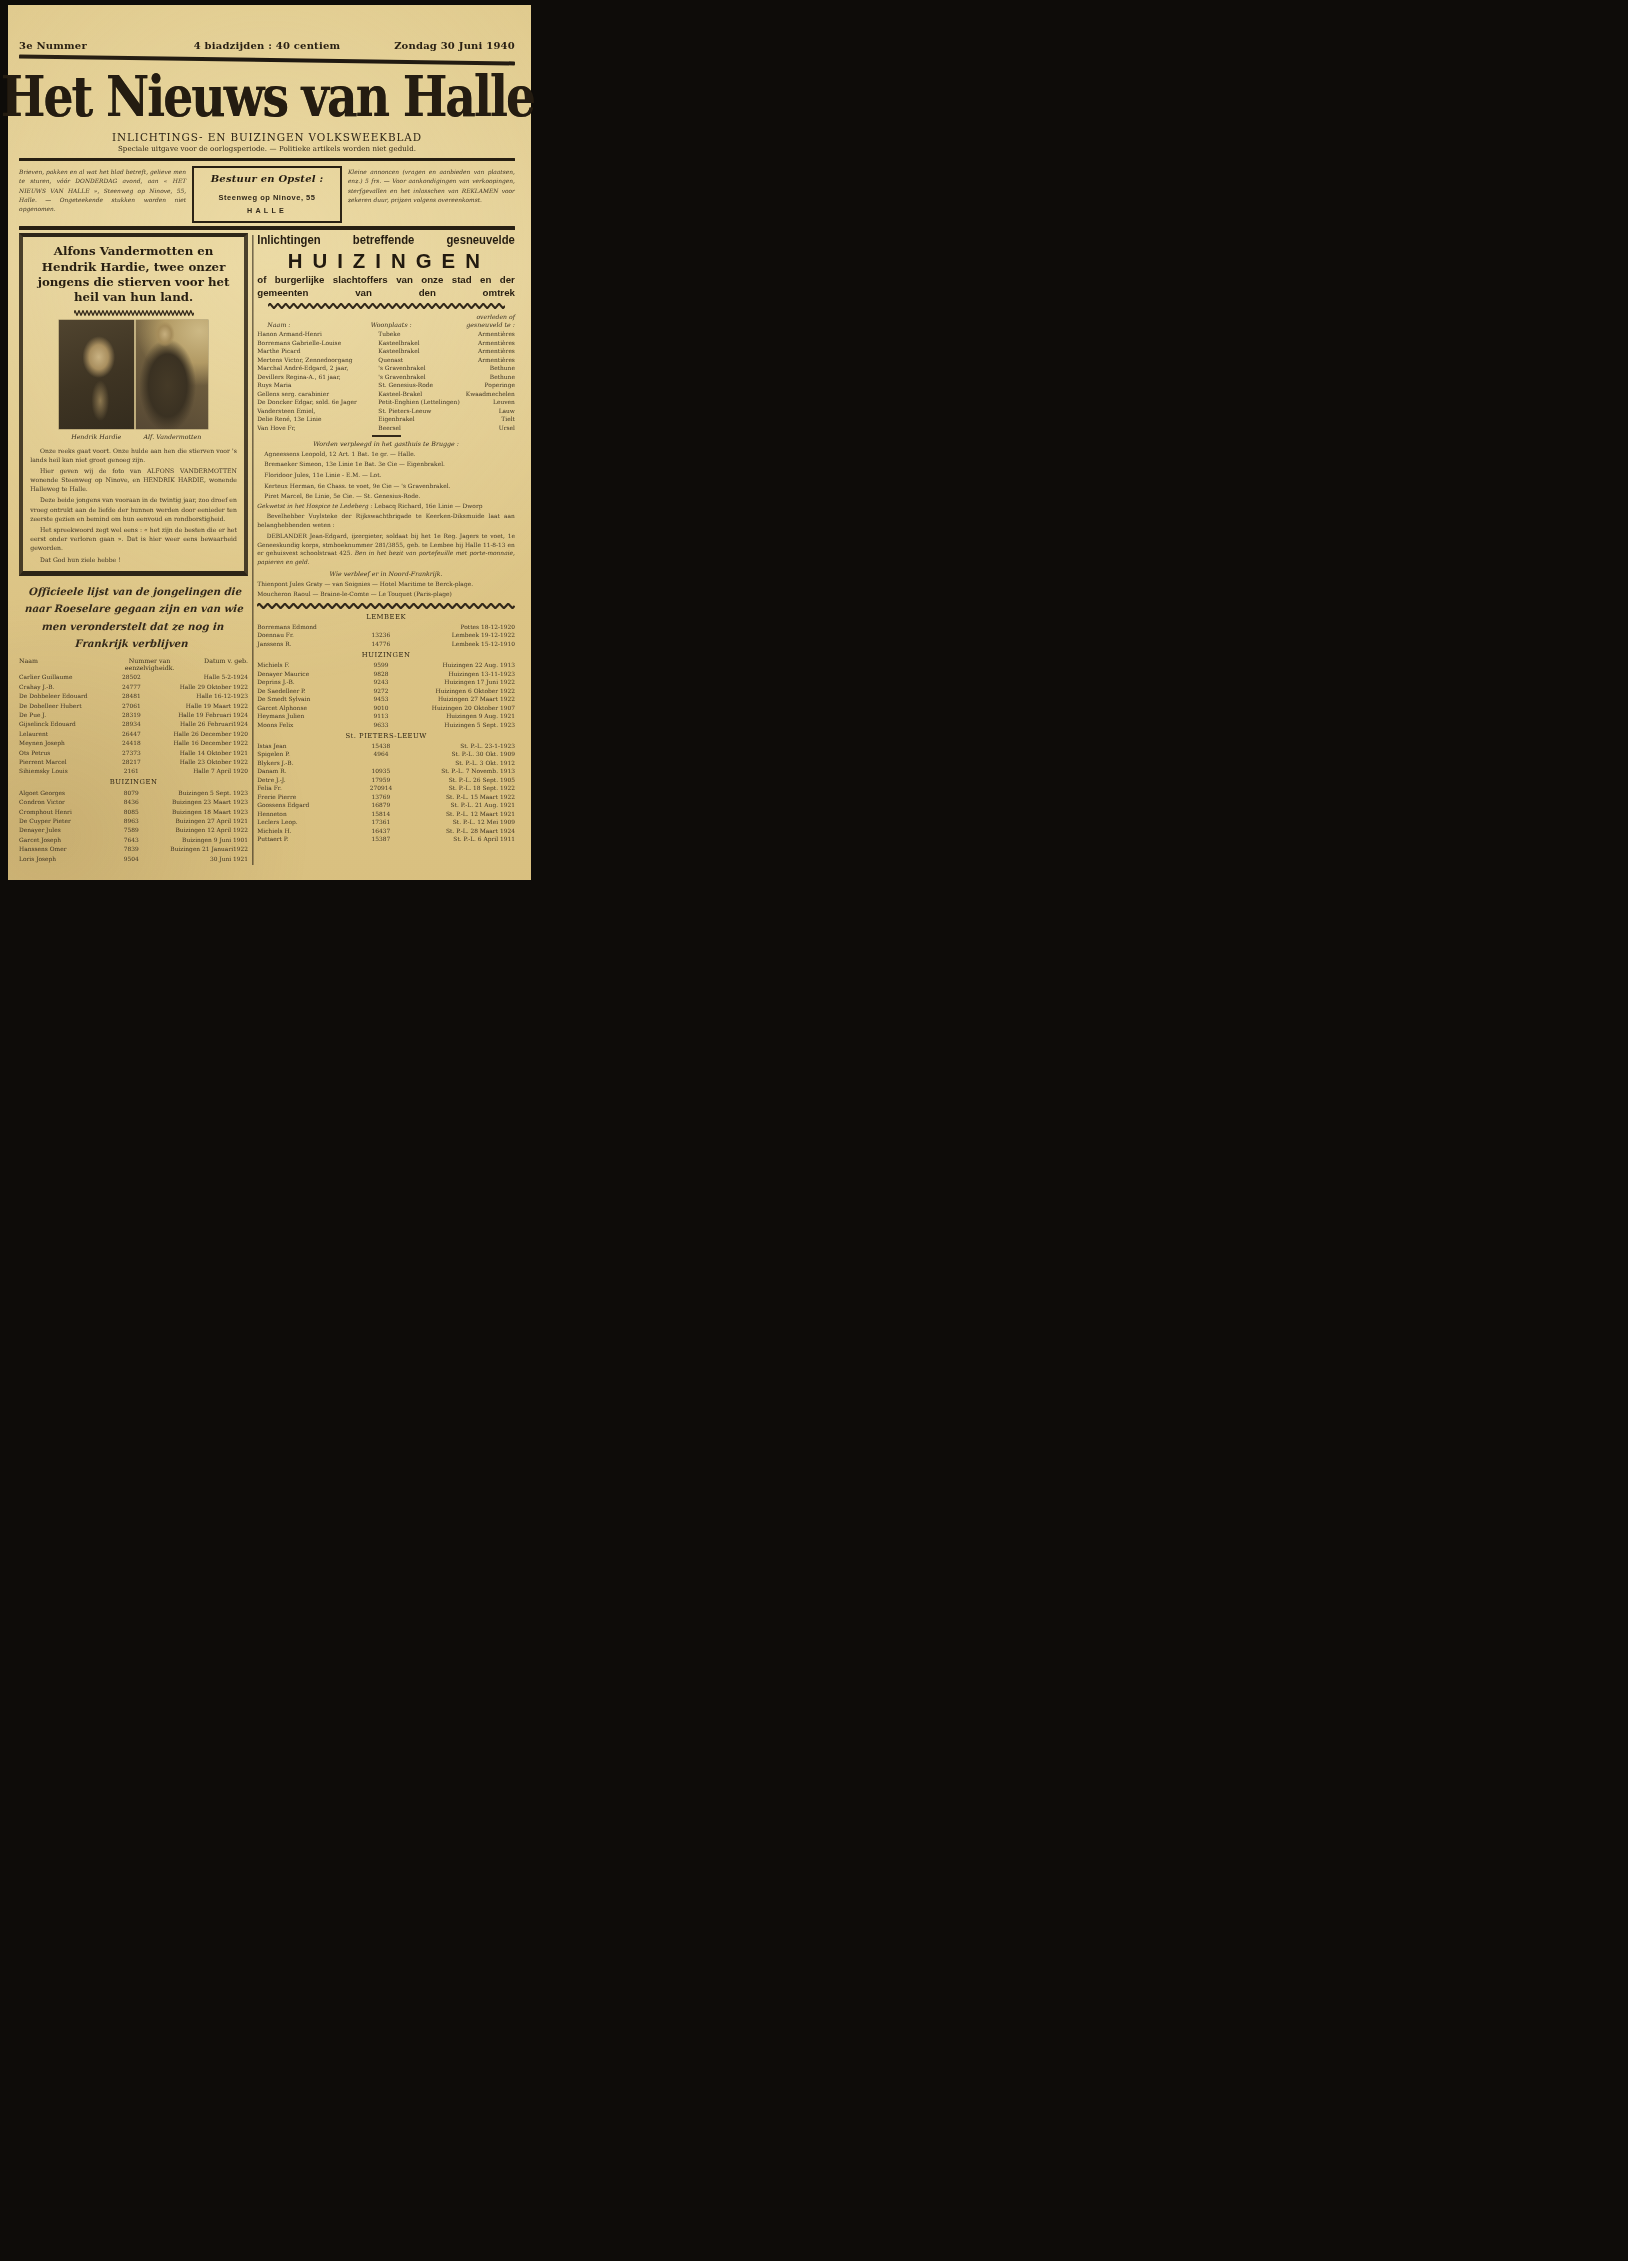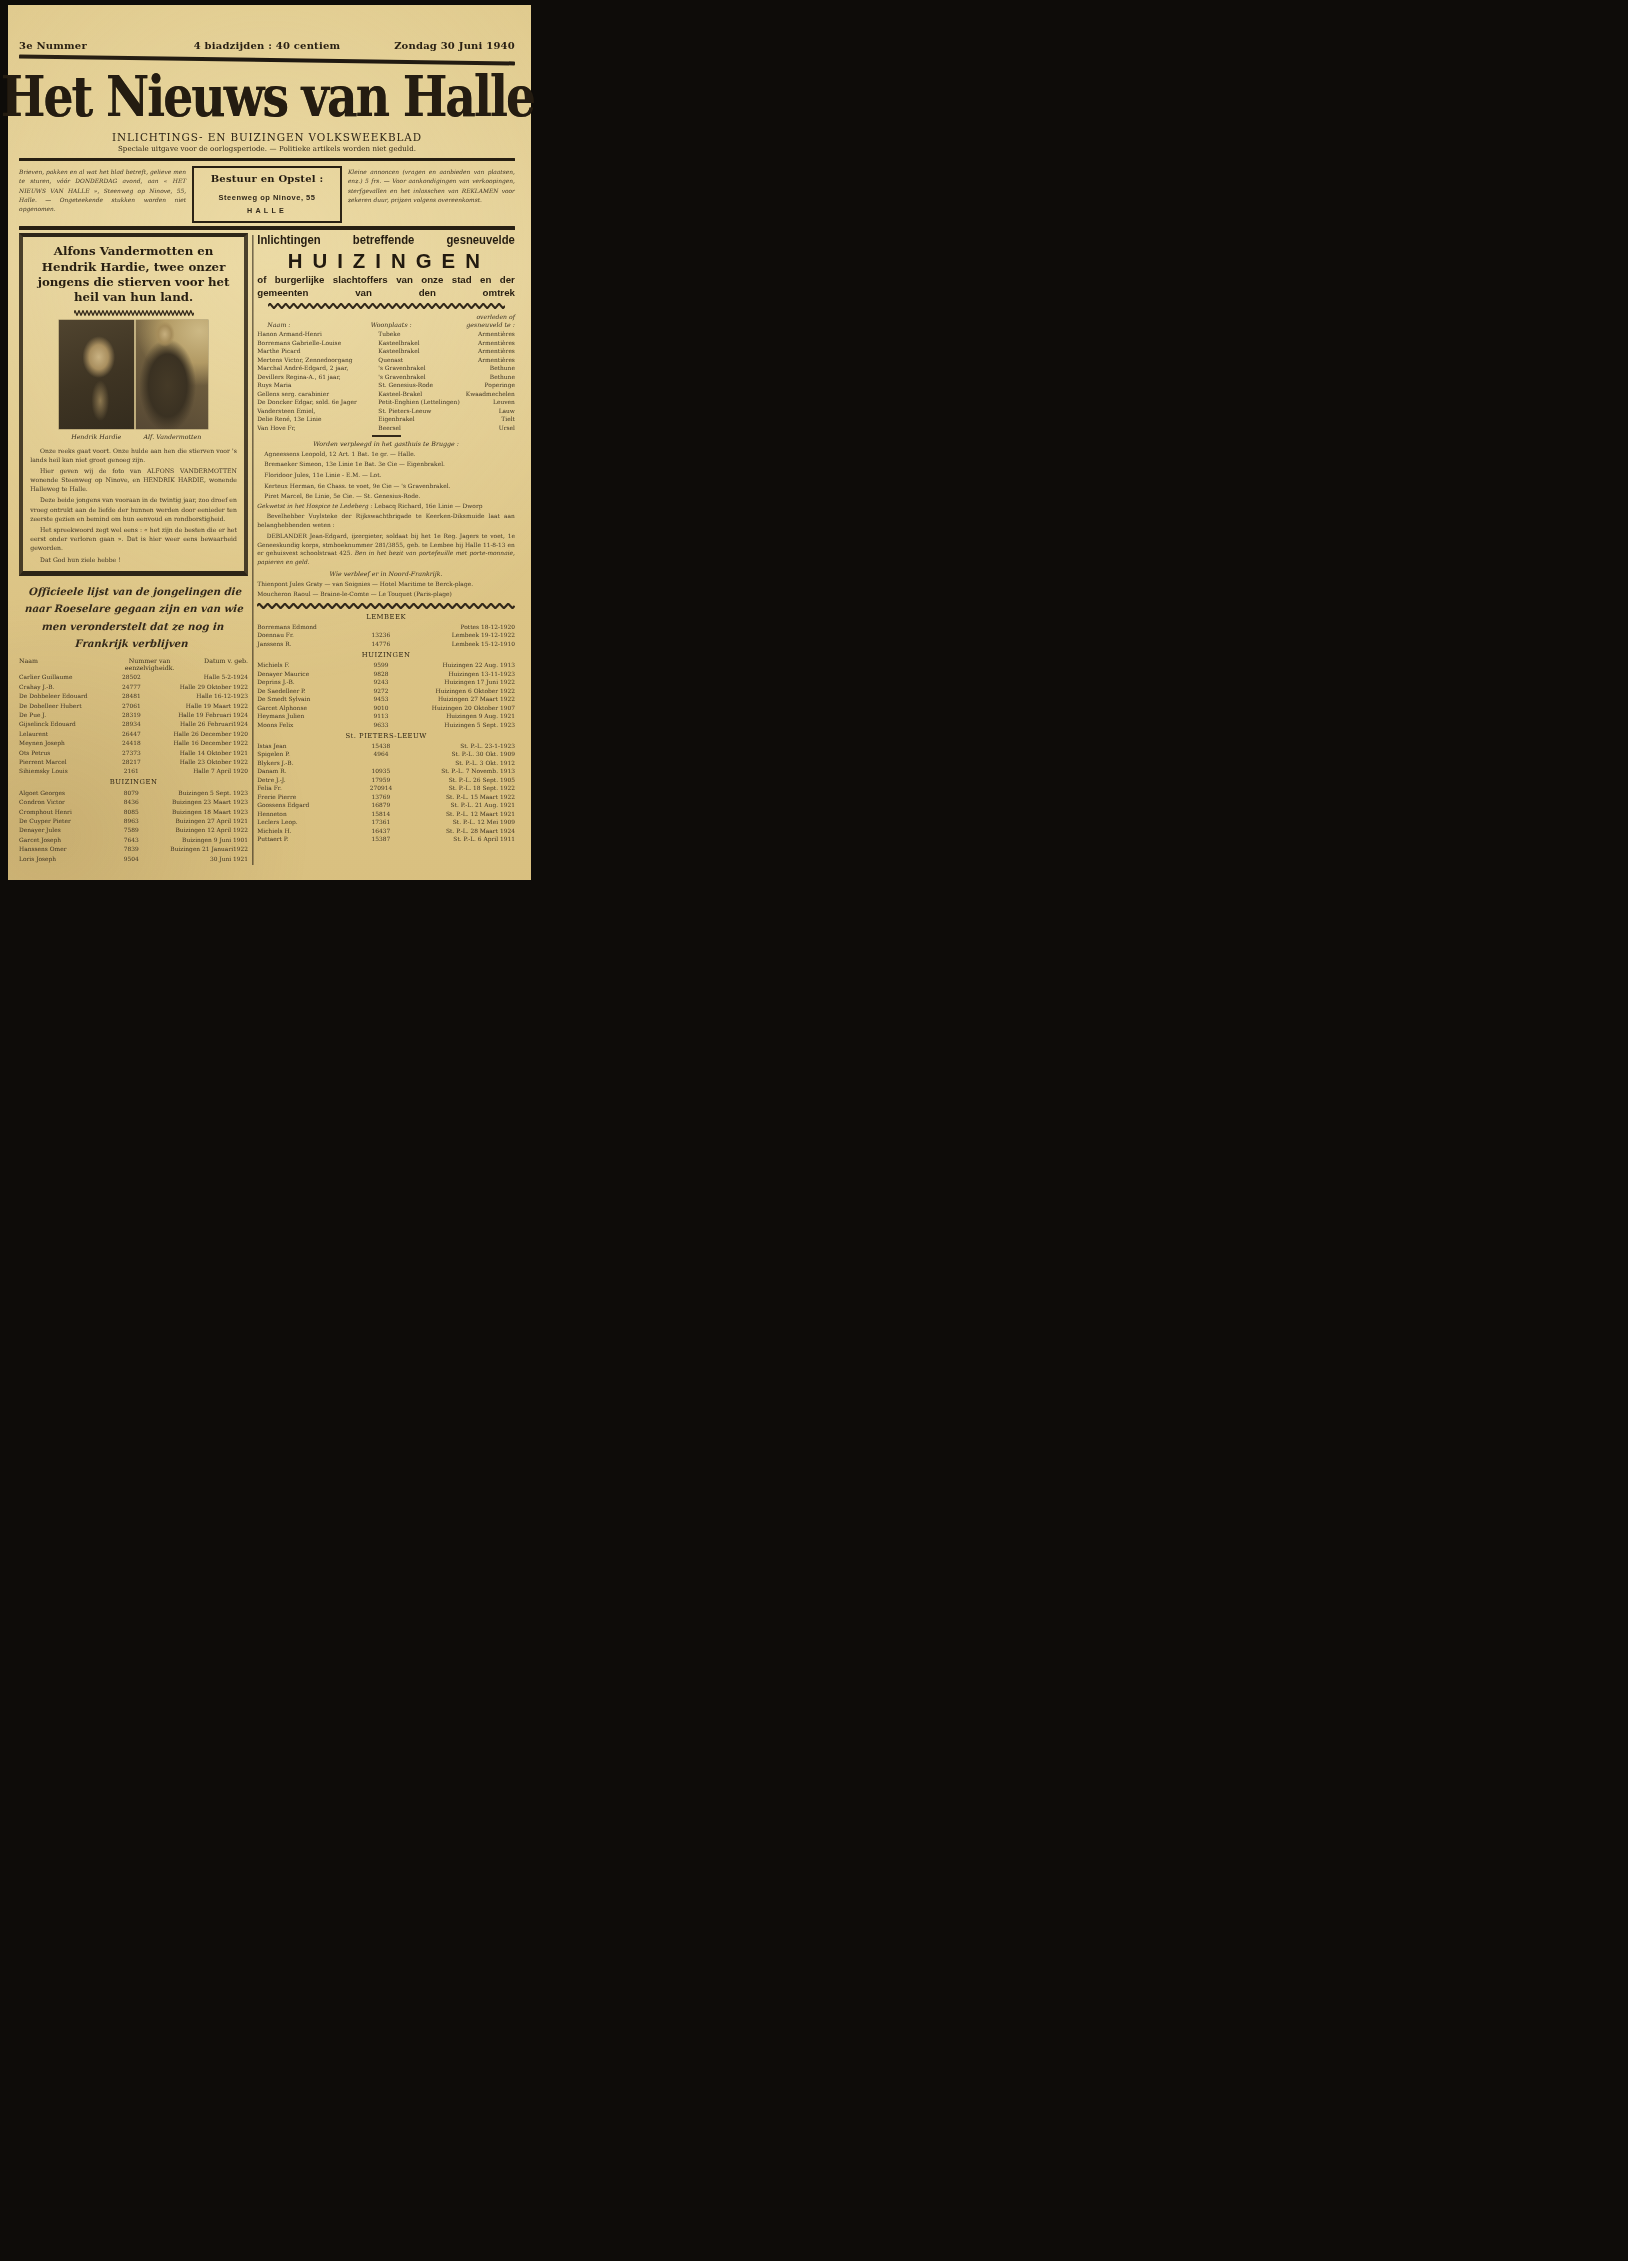--- a/index.html
+++ b/index.html
@@ -46,21 +46,21 @@
   
   .infobox-row{display:flex;align-items:stretch;gap:6.3px;padding:4.5px 0 3.6px;}
   .infobox{font-size:5.9px;line-height:1.55;}
   .infobox.side{flex:1.18;font-style:italic;text-align:justify;padding-top:2.7px;}
   .infobox.middle{
     flex:1;text-align:center;
     border-top:2.3px solid #271f12;border-bottom:2.3px solid #271f12;
     border-left:2.7px solid #2c2315;border-right:2.7px solid #2c2315;
     padding:3.6px 1.8px 4.5px;
   }
-  .infobox.middle .c1{font-size:10px;font-weight:bold;color:#241c11;letter-spacing:0.2px;}
+  .infobox.middle .c1{font-size:10px;font-weight:bold;color:#241c11;letter-spacing:0.2px;font-style:italic;}
   .infobox.middle .c2{font-family:"Liberation Sans",sans-serif;font-size:7.5px;font-weight:bold;letter-spacing:0.5px;margin-top:5px;color:#30281a;}
   .infobox.middle .c3{font-family:"Liberation Sans",sans-serif;font-size:7.2px;font-weight:bold;letter-spacing:3.2px;margin-top:1.8px;color:#30281a;}
   .rule-heavy.below-info{margin:0 0 3.6px;}
   
   .columns{display:flex;align-items:flex-start;}
   .col-left{width:229px;flex:none;}
   .col-divider{width:1.8px;flex:none;align-self:stretch;margin:1.8px 3.6px 0 3.6px;border-left:0.7px solid rgba(42,33,20,.6);border-right:0.7px solid rgba(42,33,20,.35);}
   .col-right{flex:1;min-width:0;padding-top:0.9px;}
   
   .framed{

